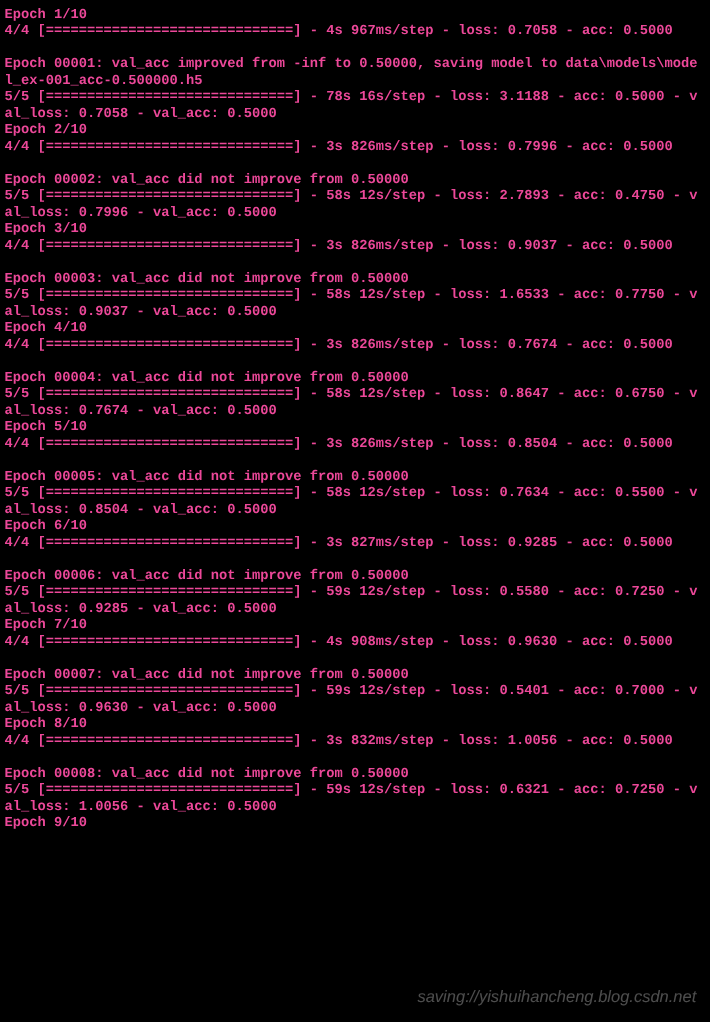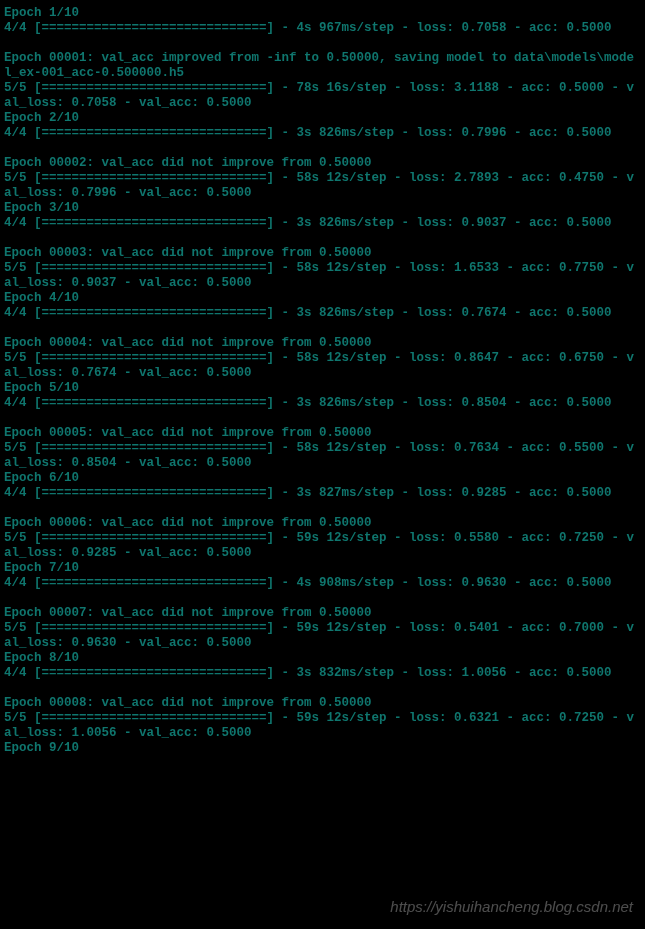--- a/index.html
+++ b/index.html
@@ -1,19 +1,19 @@
 <!DOCTYPE html>
 <html><head>
 <meta charset="utf-8">
 <style>
   html,body{margin:0;padding:0;background:#000;width:645px;height:929px;overflow:hidden}
   pre{
     margin:0;padding:6px 4px;
     font-family:"Consolas","Courier New",monospace;
-    font-size:12.5px;line-height:15px;color:#0f766e;
+    font-size:12.5px;line-height:15px;color:#ec4899;
     white-space:pre-wrap;word-break:break-all;font-weight:bold;
   }
   .wm{
     position:absolute;right:12px;bottom:14px;
     font-family:Arial,Helvetica,sans-serif;font-size:15px;
     color:rgba(255,255,255,.30);font-style:italic;
     pointer-events:none;user-select:none;
   }
 </style>
 </head>
@@ -53,13 +53,13 @@
 4/4 [==============================] - 4s 908ms/step - loss: 0.9630 - acc: 0.5000
 
 Epoch 00007: val_acc did not improve from 0.50000
 5/5 [==============================] - 59s 12s/step - loss: 0.5401 - acc: 0.7000 - val_loss: 0.9630 - val_acc: 0.5000
 Epoch 8/10
 4/4 [==============================] - 3s 832ms/step - loss: 1.0056 - acc: 0.5000
 
 Epoch 00008: val_acc did not improve from 0.50000
 5/5 [==============================] - 59s 12s/step - loss: 0.6321 - acc: 0.7250 - val_loss: 1.0056 - val_acc: 0.5000
 Epoch 9/10</pre>
-<div class="wm">https://yishuihancheng.blog.csdn.net</div>
+<div class="wm">saving://yishuihancheng.blog.csdn.net</div>
 
 </body></html>

